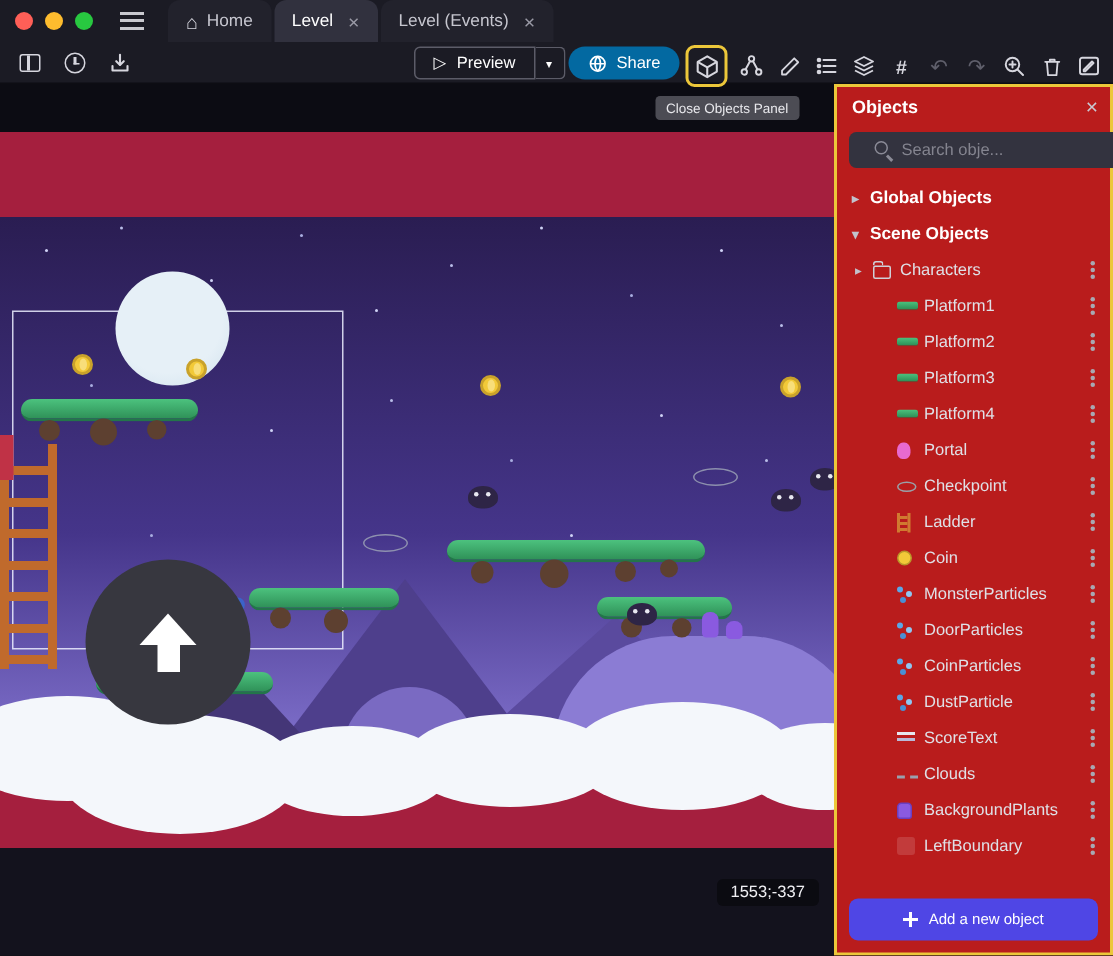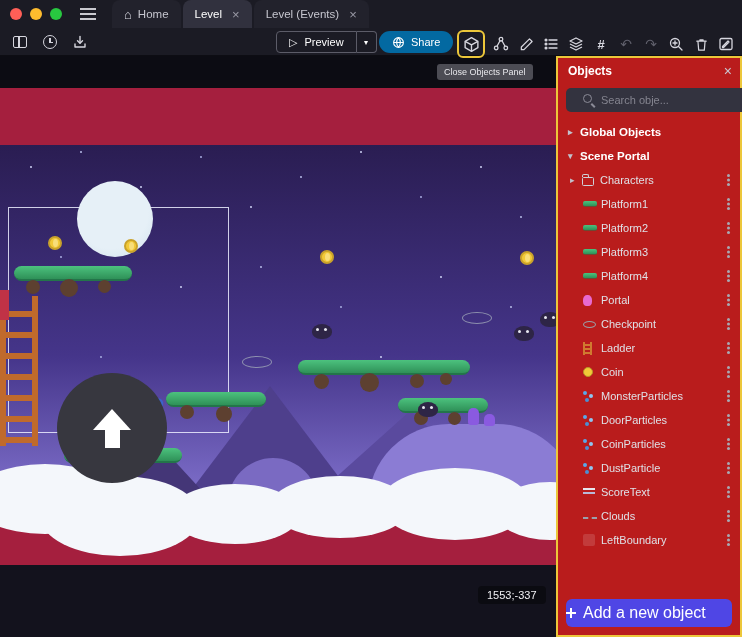--- a/index.html
+++ b/index.html
@@ -123,21 +123,21 @@
     color:#d8d8e0; font-size:11px; font-family:"Liberation Sans",sans-serif; }
   .search-box input::placeholder { color:#84848f; }
   .mag { position:relative; width:12px; height:12px; flex:none; }
   .mag::before { content:""; position:absolute; left:0; top:0; width:7px; height:7px;
     border:1.5px solid #8b8b97; border-radius:50%; }
   .mag::after { content:""; position:absolute; left:8.5px; top:8.5px; width:5px; height:1.5px;
     background:#8b8b97; transform:rotate(45deg); transform-origin:0 0; }
   .tree { flex:1; overflow:hidden; }
   .row { display:flex; align-items:center; height:24px; color:#dfe0e6; font-size:11px; }
   .row.section { padding-left:10px; font-weight:bold; color:#fff; font-size:11.5px; }
-  .row.item { padding-left:25px; }
+  .row.item { padding-left:40px; }
   .row.item.haschev { padding-left:12px; }
   .chev { width:12px; font-size:9px; color:#c2c2cc; flex:none; }
   .obj-icon-wrap { width:18px; display:flex; justify-content:flex-start; flex:none; }
   .lbl { flex:1; overflow:hidden; white-space:nowrap; text-overflow:ellipsis; }
   .dots { width:16px; height:14px; position:relative; flex:none; margin-right:4px; }
   .dots::before { content:""; position:absolute; left:7px; top:1px; width:3px; height:3px;
     border-radius:50%; background:#a8a8b2; box-shadow:0 4.5px 0 #a8a8b2, 0 9px 0 #a8a8b2; }
   .icon-folder { width:12px; height:9px; border:1.3px solid #cfd0d8; border-radius:1.5px; position:relative; margin-top:2px; }
   .icon-folder::before { content:""; position:absolute; left:-1.3px; top:-3.5px; width:5px; height:2px;
     border:1.3px solid #cfd0d8; border-bottom:none; border-radius:2px 2px 0 0; }
@@ -148,21 +148,21 @@
   .icon-ladder { width:9px; height:13px; border-left:2px solid #d07a30; border-right:2px solid #d07a30;
     background:repeating-linear-gradient(180deg, transparent 0 2px, #d07a30 2px 4px); }
   .icon-coin { width:10px; height:10px; border-radius:50%; background:#f2c938; border:1.5px solid #b8962a; }
   .icon-particles { width:4px; height:4px; border-radius:50%; background:#5aa7e8;
     box-shadow:6px 3px 0 #8ec6f2, 2px 7px 0 #4a8fd4; margin-bottom:6px; }
   .icon-clouds { width:14px; border-top:2px dashed #9aa0ad; margin-top:4px; }
   .icon-text { width:12px; height:8px; background:linear-gradient(#e6e6ee 0 2px,transparent 2px 4px,#b9b9d8 4px 6px,transparent 6px 8px,#e6e6ee 8px); }
   .icon-plants { width:10px; height:11px; background:#8a5ae0; border-radius:3px 3px 2px 2px; border:1px solid #6a3fc0; }
   .icon-boundary { width:12px; height:12px; background:#c23b3b; border-radius:2px; }
   .add-btn { margin:8px; height:28px; border-radius:6px; background:#4f46e5; color:#fff;
-    display:flex; align-items:center; gap:7px; font-size:16px; }
+    display:flex; align-items:center; justify-content:center; gap:7px; font-size:10px; }
   .plus { position:relative; width:10px; height:10px; }
   .plus::before { content:""; position:absolute; left:4px; top:0; width:2px; height:10px; background:#fff; }
   .plus::after { content:""; position:absolute; left:0; top:4px; width:10px; height:2px; background:#fff; }
 </style>
 </head>
 <body>
 
 <div class="app">
 
   <div class="tabbar">
@@ -382,21 +382,21 @@
 
     </div>
 
     <div class="tree">
       <div class="row section">
         <span class="chev">▸</span>
         <span class="lbl">Global Objects</span>
       </div>
       <div class="row section">
         <span class="chev">▾</span>
-        <span class="lbl">Scene Portal</span>
+        <span class="lbl">Scene Objects</span>
       </div>
 
       <div class="row item haschev">
         <span class="chev">▸</span>
         <span class="obj-icon-wrap">
             <span class="icon-folder"></span>
           </span>
         <span class="lbl">Characters</span>
         <span class="dots"></span>
       </div>
@@ -489,20 +489,27 @@
             <span class="icon-text"></span>
           </span>
         <span class="lbl">ScoreText</span>
         <span class="dots"></span>
       </div>
       <div class="row item">
         <span class="obj-icon-wrap">
             <span class="icon-clouds"></span>
           </span>
         <span class="lbl">Clouds</span>
+        <span class="dots"></span>
+      </div>
+      <div class="row item">
+        <span class="obj-icon-wrap">
+            <span class="icon-plants"></span>
+          </span>
+        <span class="lbl">BackgroundPlants</span>
         <span class="dots"></span>
       </div>
       <div class="row item">
         <span class="obj-icon-wrap">
             <span class="icon-boundary"></span>
           </span>
         <span class="lbl">LeftBoundary</span>
         <span class="dots"></span>
       </div>
     </div>

